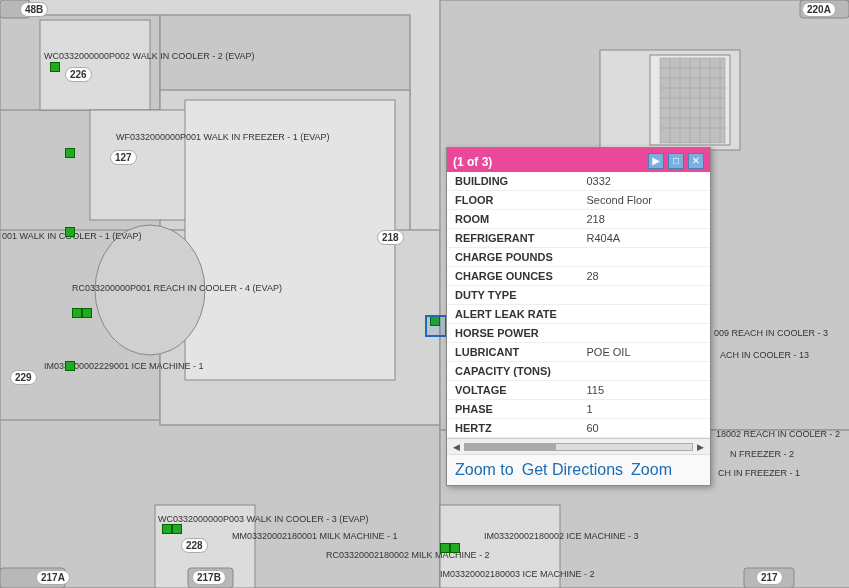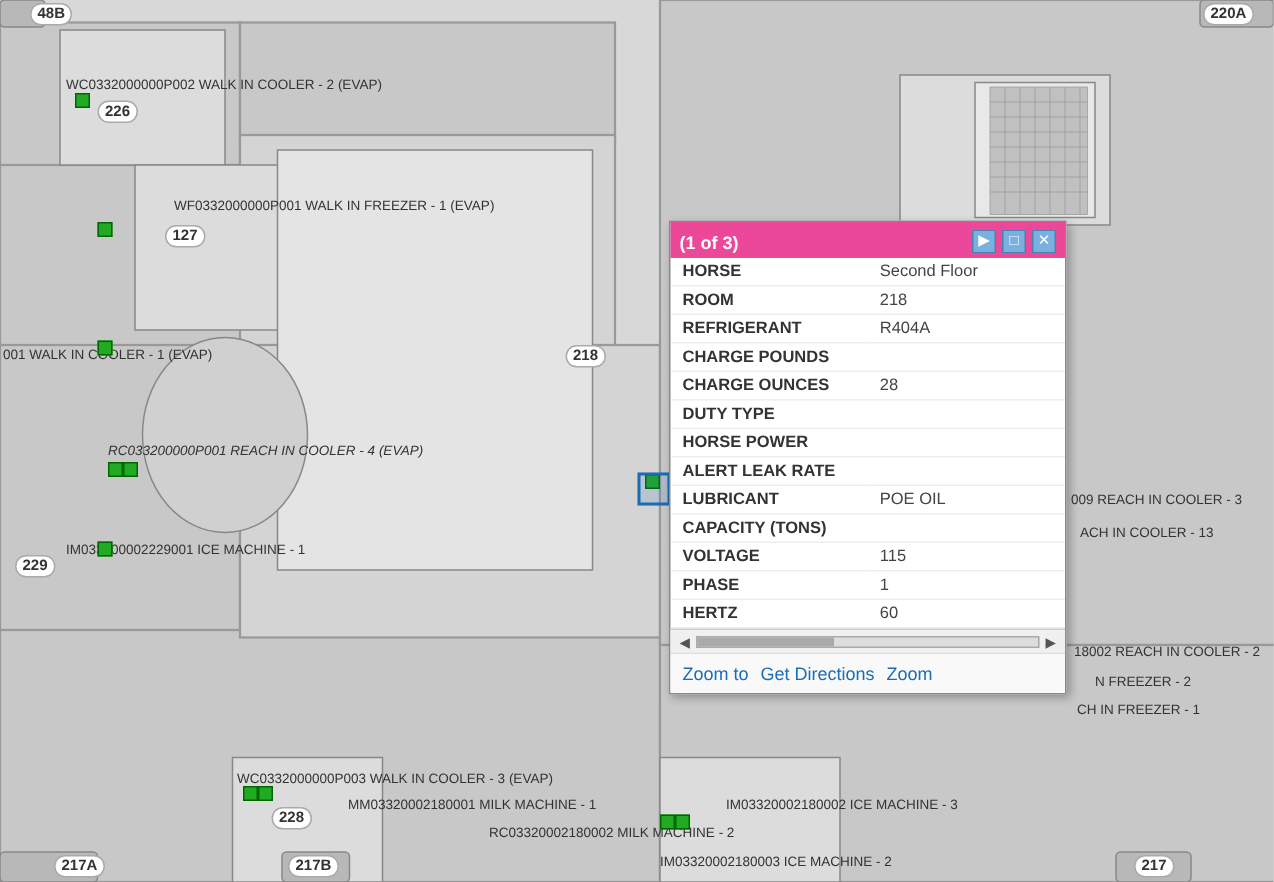--- a/index.html
+++ b/index.html
@@ -175,21 +175,21 @@
       align-items: center;
       padding: 6px 8px;
       gap: 8px;
       border-top: 1px solid #ddd;
       background: #f9f9f9;
     }
 
     .popup-footer a {
       color: #1a6cb5;
       text-decoration: none;
-      font-size: 12px;
+      font-size: 16px;
       cursor: pointer;
     }
 
     
     .selected-box {
       position: absolute;
       top: 315px;
       left: 425px;
       width: 22px;
       height: 22px;
@@ -261,21 +261,21 @@
   <div class="room-label" style="left:181px;top:538px;">228</div>
   <div class="room-label" style="left:192px;top:570px;">217B</div>
   <div class="room-label" style="left:36px;top:570px;">217A</div>
   <div class="room-label" style="left:802px;top:2px;">220A</div>
   <div class="room-label" style="left:756px;top:570px;">217</div>
   <div class="room-label" style="left:20px;top:2px;">48B</div>
 
   <div class="equip-label" style="left:44px;top:51px;">WC0332000000P002 WALK IN COOLER - 2 (EVAP)</div>
   <div class="equip-label" style="left:72px;top:132px;margin-left:44px;">WF0332000000P001 WALK IN FREEZER - 1 (EVAP)</div>
   <div class="equip-label" style="left:2px;top:231px;">001 WALK IN COOLER - 1 (EVAP)</div>
-  <div class="equip-label" style="left:72px;top:295px;font-style:italic;">RC033200000P001 REACH IN COOLER - 4 (EVAP)</div>
+  <div class="equip-label" style="left:72px;top:283px;">RC033200000P001 REACH IN COOLER - 4 (EVAP)</div>
   <div class="equip-label" style="left:44px;top:361px;">IM033200002229001 ICE MACHINE - 1</div>
   <div class="equip-label" style="left:714px;top:328px;">009 REACH IN COOLER - 3</div>
   <div class="equip-label" style="left:720px;top:350px;">ACH IN COOLER - 13</div>
   <div class="equip-label" style="left:716px;top:429px;">18002 REACH IN COOLER - 2</div>
   <div class="equip-label" style="left:730px;top:449px;">N FREEZER - 2</div>
   <div class="equip-label" style="left:718px;top:468px;">CH IN FREEZER - 1</div>
   <div class="equip-label" style="left:158px;top:514px;">WC0332000000P003 WALK IN COOLER - 3 (EVAP)</div>
   <div class="equip-label" style="left:232px;top:531px;">MM03320002180001 MILK MACHINE - 1</div>
   <div class="equip-label" style="left:484px;top:531px;">IM03320002180002 ICE MACHINE - 3</div>
   <div class="equip-label" style="left:326px;top:550px;">RC03320002180002 MILK MACHINE - 2</div>
@@ -302,22 +302,26 @@
       <div class="popup-controls">
         <button class="popup-btn">▶</button>
         <button class="popup-btn">□</button>
         <button class="popup-btn">✕</button>
       </div>
     </div>
 
     <div class="popup-body">
       <table class="popup-table">
         <tbody id="popup-table-body">
-            <tr>
-              <td>HORSE</td>
+        <tr>
+              <td>BUILDING</td>
+              <td>0332</td>
+            </tr>
+            <tr>
+              <td>FLOOR</td>
               <td>Second Floor</td>
             </tr>
             <tr>
               <td>ROOM</td>
               <td>218</td>
             </tr>
             <tr>
               <td>REFRIGERANT</td>
               <td>R404A</td>
             </tr>
@@ -327,25 +331,25 @@
             </tr>
             <tr>
               <td>CHARGE OUNCES</td>
               <td>28</td>
             </tr>
             <tr>
               <td>DUTY TYPE</td>
               <td></td>
             </tr>
             <tr>
+              <td>ALERT LEAK RATE</td>
+              <td></td>
+            </tr>
+            <tr>
               <td>HORSE POWER</td>
-              <td></td>
-            </tr>
-            <tr>
-              <td>ALERT LEAK RATE</td>
               <td></td>
             </tr>
             <tr>
               <td>LUBRICANT</td>
               <td>POE OIL</td>
             </tr>
             <tr>
               <td>CAPACITY (TONS)</td>
               <td></td>
             </tr>

